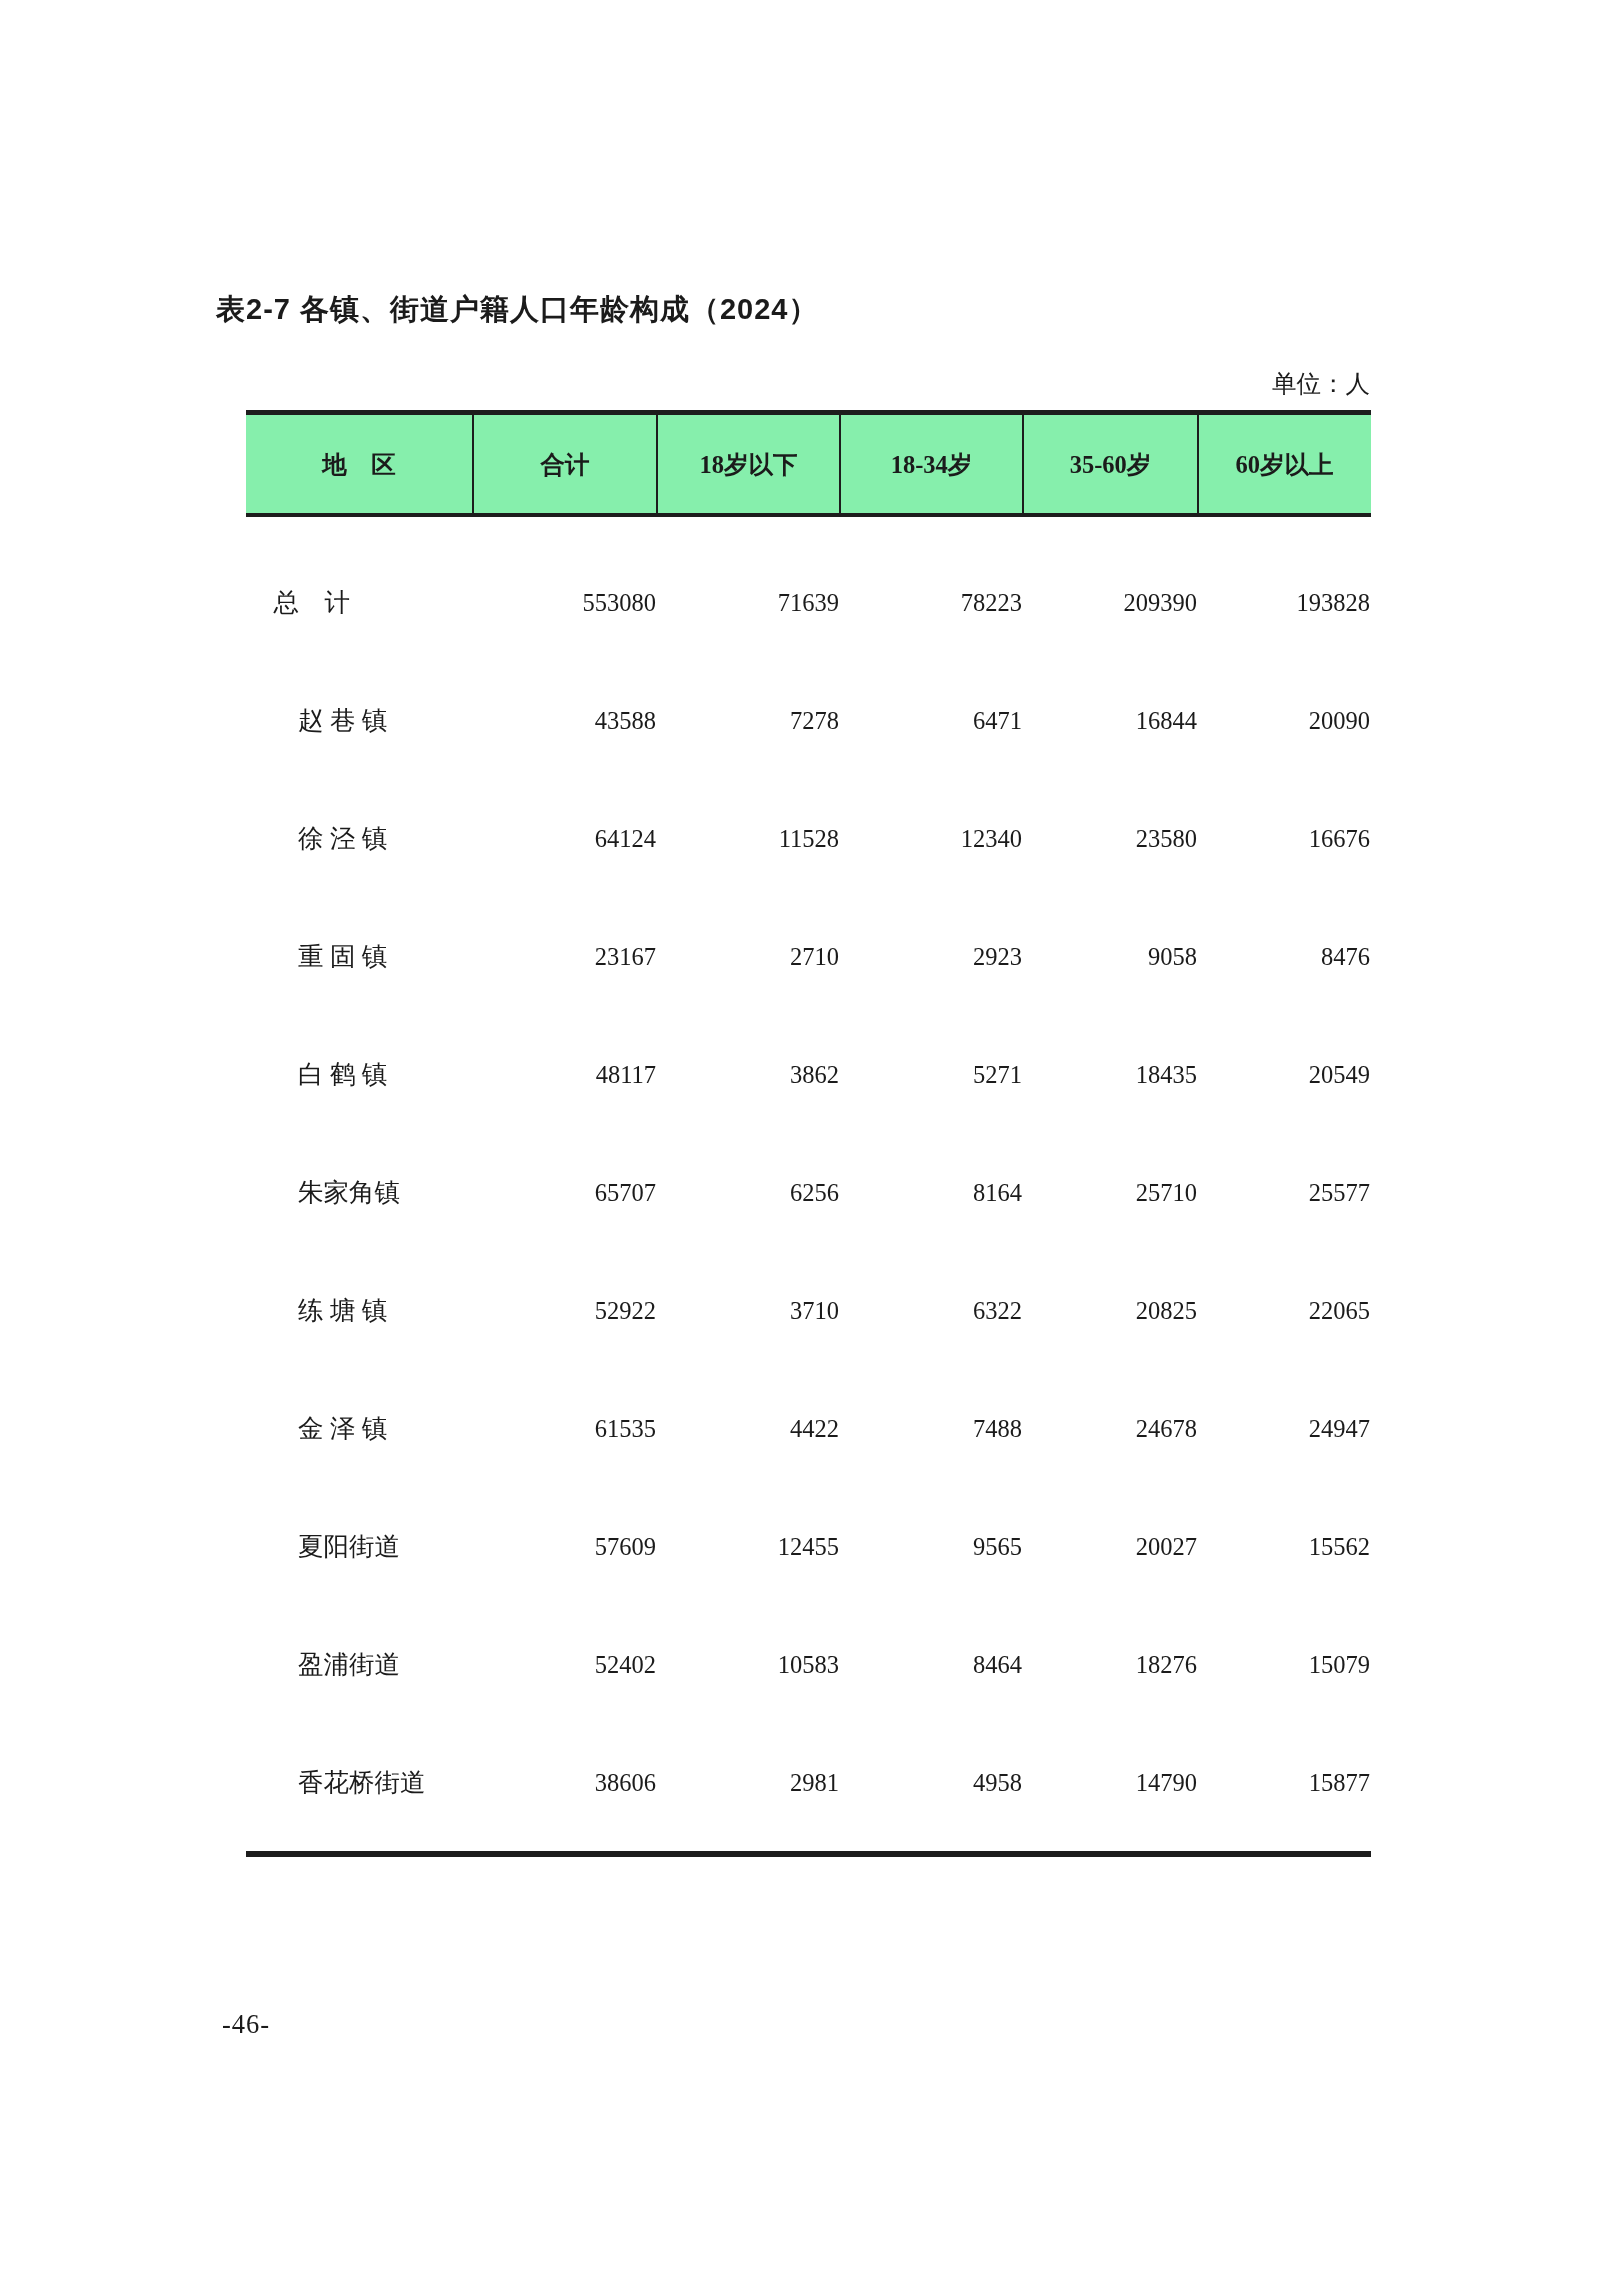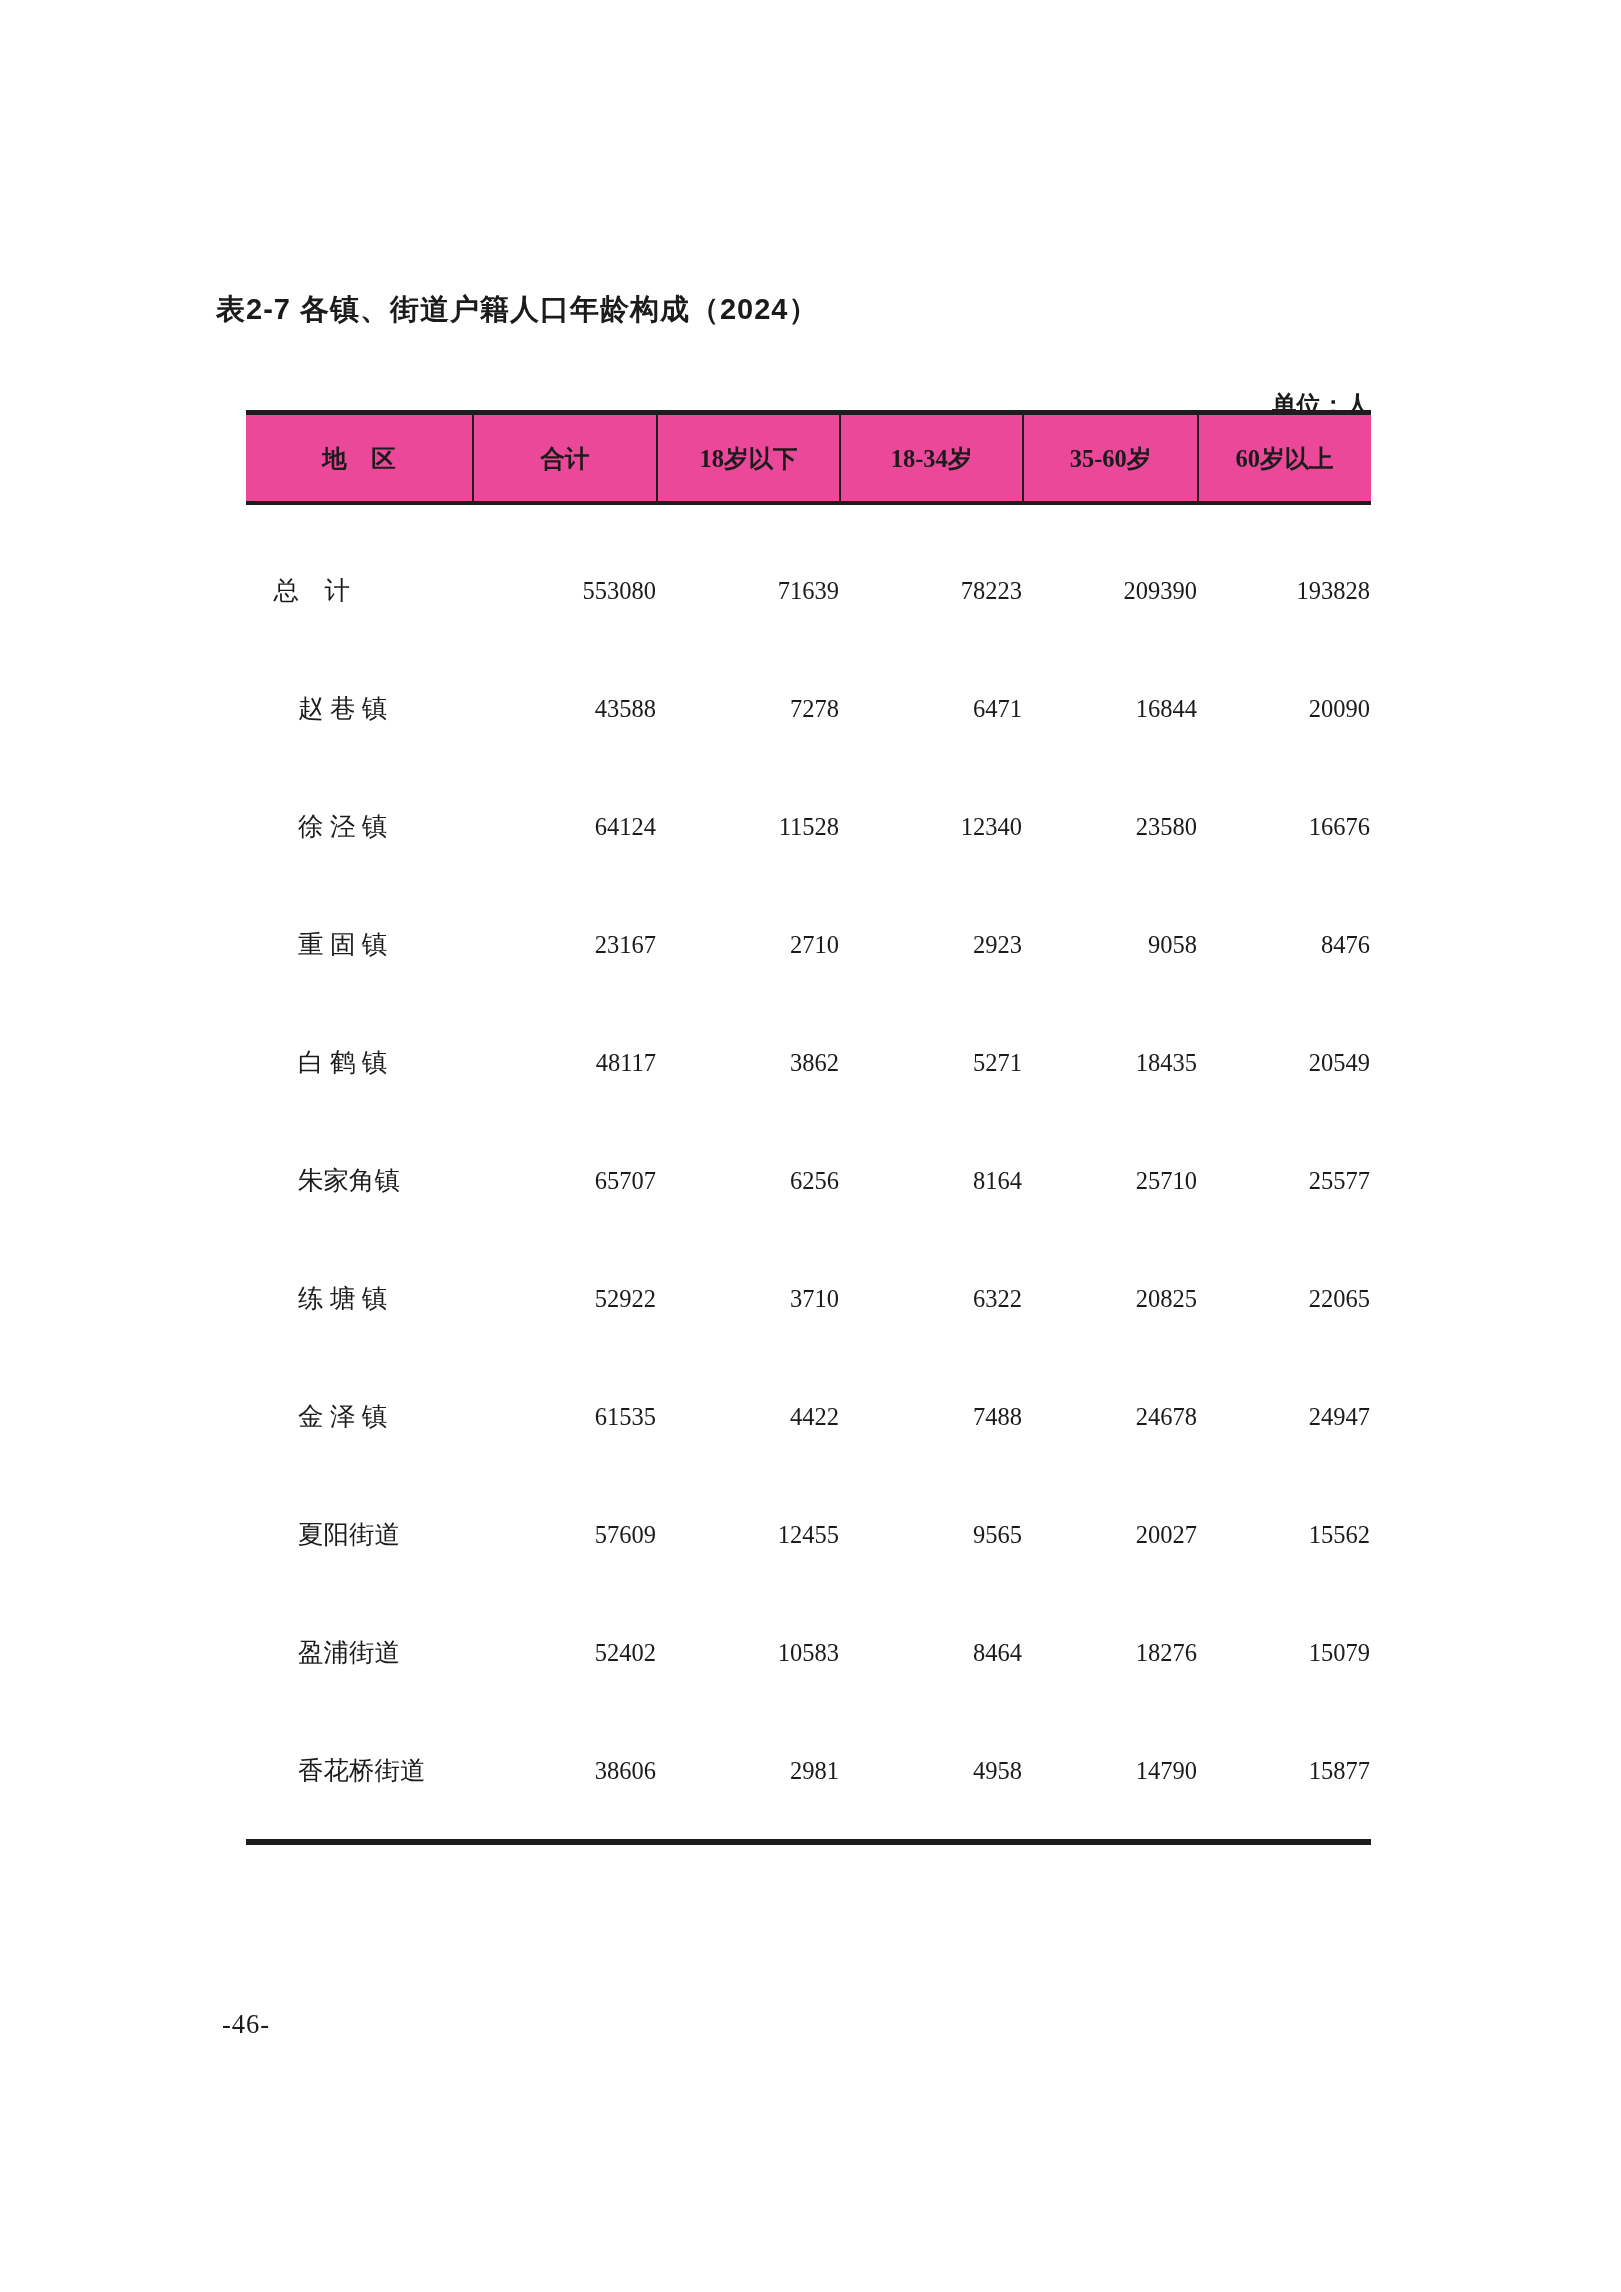--- a/index.html
+++ b/index.html
@@ -11,34 +11,34 @@
     color:#1b1b1b;
     overflow:hidden;
   }
   .title{
     position:absolute;left:216px;top:290px;
     font-family:"Liberation Sans","DejaVu Sans",sans-serif;
     font-weight:700;font-size:29px;letter-spacing:1px;
     white-space:pre;
   }
   .unit-label{
-    position:absolute;right:251px;top:388px;
-    font-size:24.5px;font-weight:700;
+    position:absolute;right:251px;top:367px;
+    font-size:24.5px;font-weight:400;
     white-space:pre;
   }
   .stat-table{
     position:absolute;left:246px;top:410px;width:1125px;
     border-bottom:6.9px solid #1d1d1d;
   }
   .thead{
     display:grid;
     grid-template-columns:226px 184px 183px 183px 175px 173px;
-    height:95px;
+    height:107px;
     box-sizing:border-box;
-    background:#ec4899;
+    background:#86efac;
     border-top:5.9px solid #1d1d1d;
     border-bottom:4.9px solid #1d1d1d;
   }
   .th{
     display:flex;align-items:center;justify-content:center;
     font-size:24.5px;font-weight:600;
     white-space:pre;
     box-sizing:border-box;
   }
   .th + .th{border-left:2.9px solid #1d1d1d;}

